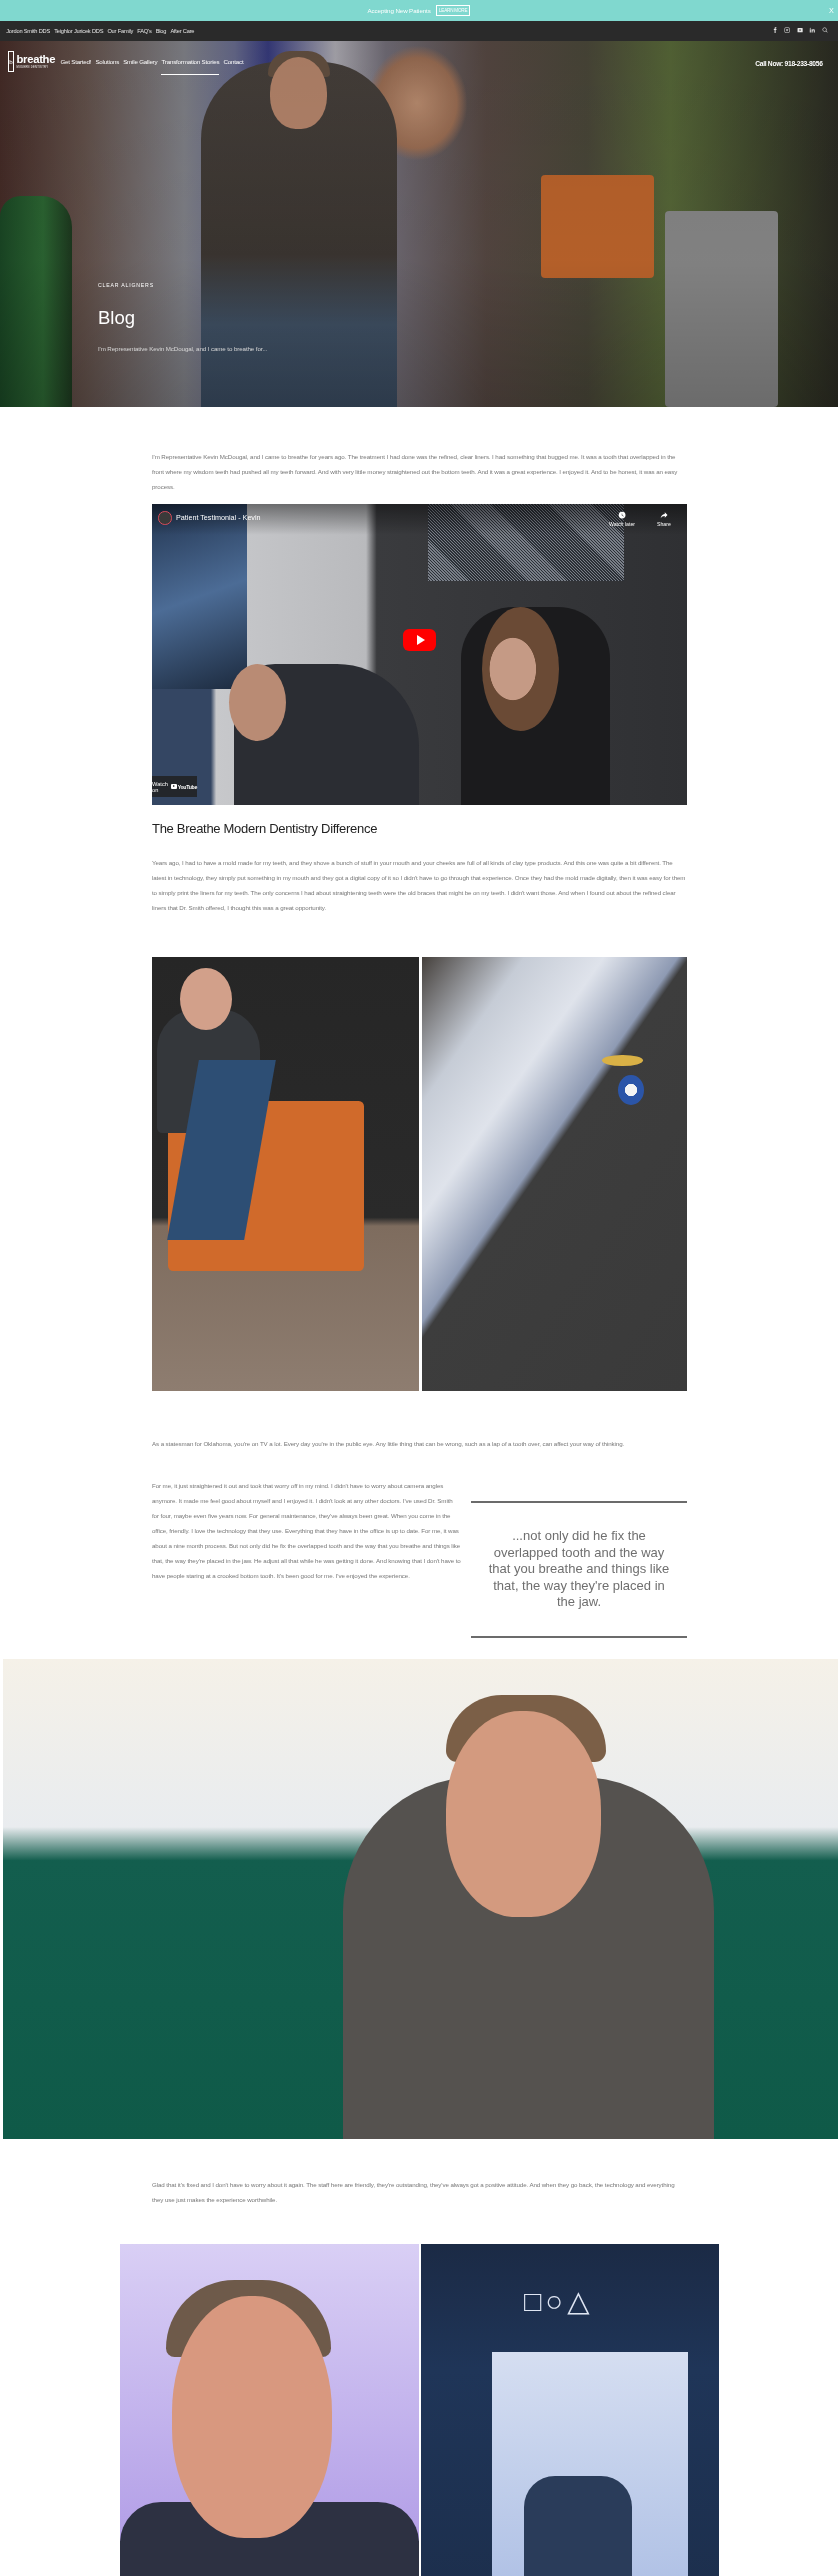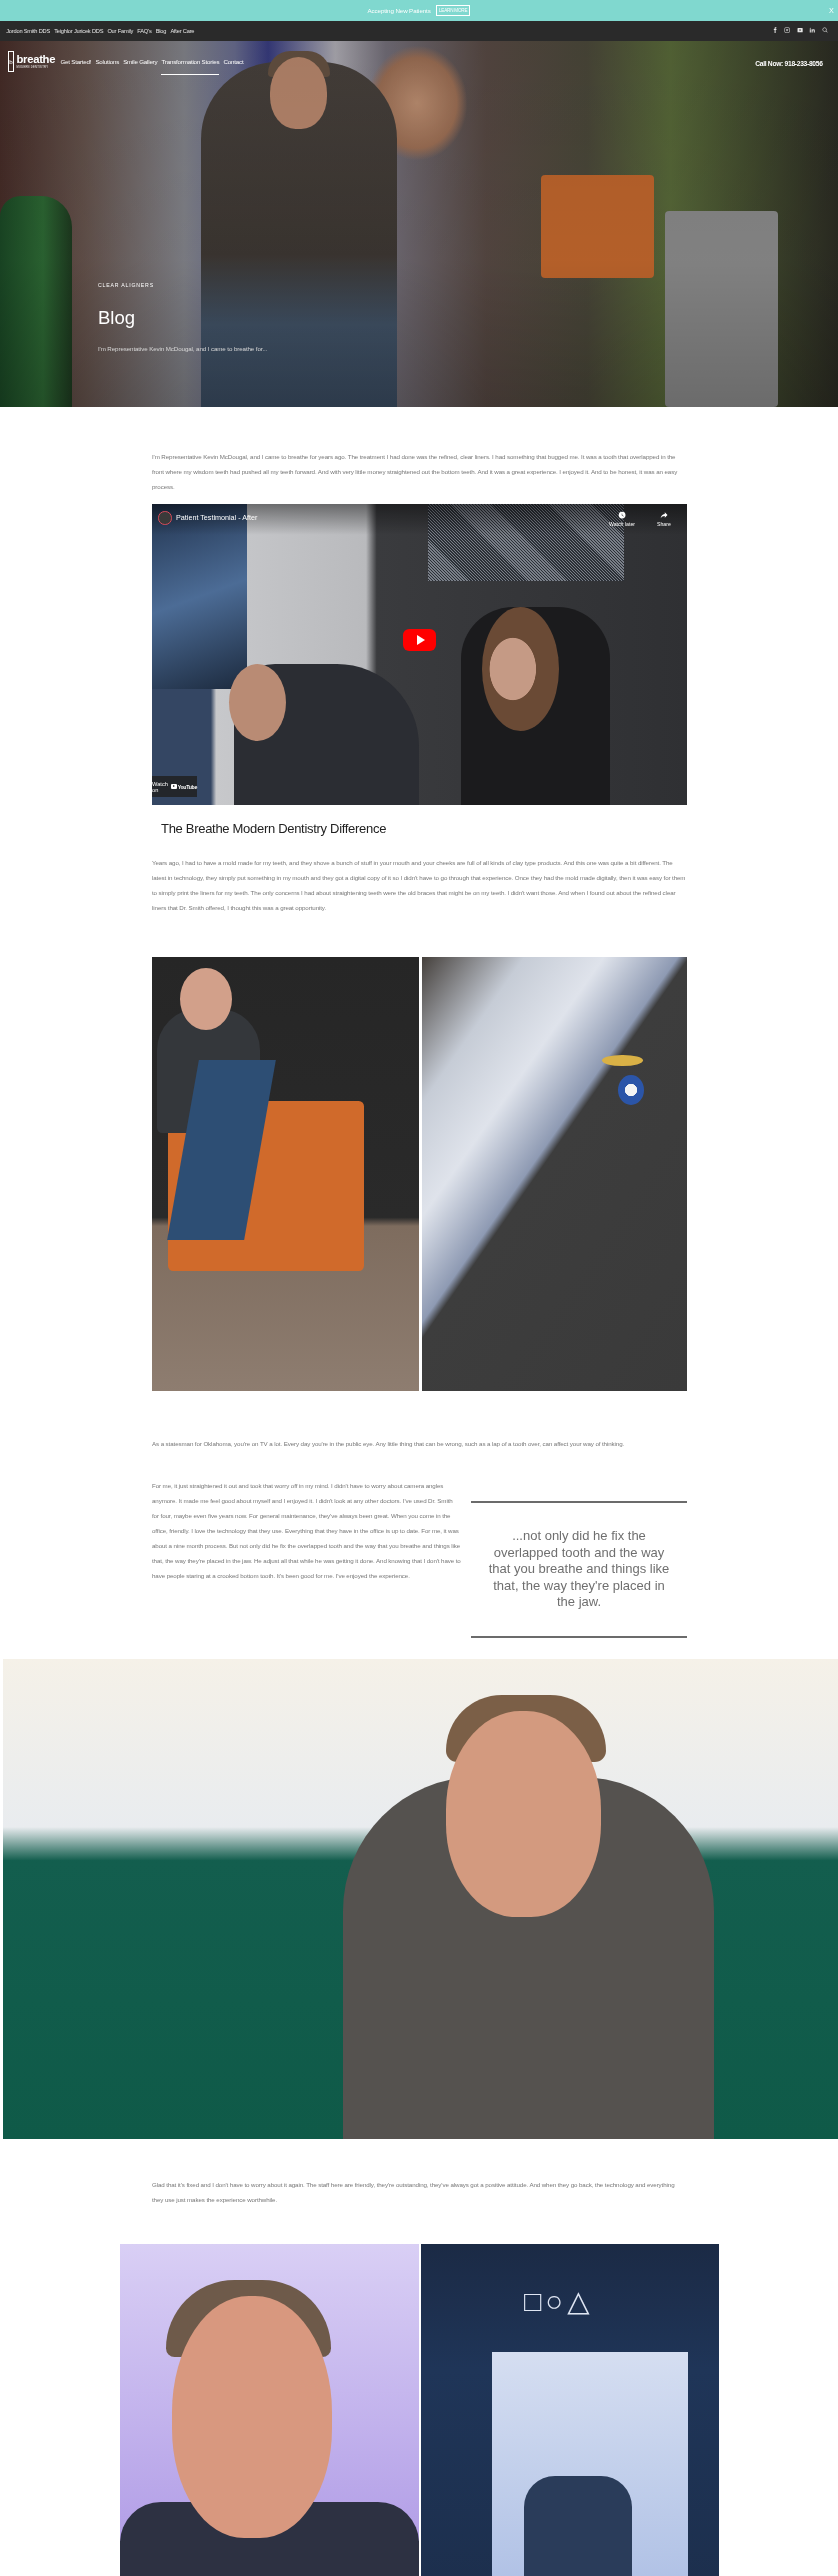--- a/index.html
+++ b/index.html
@@ -177,21 +177,21 @@
 
 <div class="abs video">
   <div class="vid-art"></div>
   <div class="vid-tv"></div>
   <div class="vid-man"></div>
   <div class="vid-head"></div>
   <div class="vid-woman"></div>
   <div class="vid-whead"></div>
   <div class="vid-top"></div>
   <div class="vid-avatar"></div>
-  <div class="vid-title">Patient Testimonial - After</div>
+  <div class="vid-title">Patient Testimonial - Kevin</div>
   <div class="vid-action" style="left:457px;">
     <svg viewBox="0 0 24 24">
         <path d="M12 2a10 10 0 110 20 10 10 0 010-20zm-1 5v6l5 3 .8-1.3-4.3-2.6V7z"></path>
       </svg>
     <span>Watch later</span>
   </div>
   <div class="vid-action" style="left:505px;">
     <svg viewBox="0 0 24 24">
         <path d="M14 4l8 8-8 8v-5c-6 0-9 2-12 6 1-6 4-11 12-12z"></path>
       </svg>
@@ -200,21 +200,21 @@
   <div class="vid-play"></div>
   <div class="vid-watch">
     <span>Watch on</span>
     <span class="yt-logo">
         <i></i>
         <span>YouTube</span>
       </span>
   </div>
 </div>
 
-<h2 class="abs col h2" style="top:821px;margin-left:9px;">The Breathe Modern Dentistry Difference</h2>
+<h2 class="abs col h2" style="top:821px;">The Breathe Modern Dentistry Difference</h2>
 <p class="abs col para" style="top:855px;">Years ago, I had to have a mold made for my teeth, and they shove a bunch of stuff in your mouth and your cheeks are full of all kinds of clay type products. And this one was quite a bit different. The latest in technology, they simply put something in my mouth and they got a digital copy of it so I didn't have to go through that experience. Once they had the mold made digitally, then it was easy for them to simply print the liners for my teeth. The only concerns I had about straightening teeth were the old braces that might be on my teeth. I didn't want those. And when I found out about the refined clear liners that Dr. Smith offered, I thought this was a great opportunity.</p>
 
 <div class="img img-chair">
   <div class="chair"></div>
     <div class="body"></div>
     <div class="face"></div>
     <div class="jeans"></div>
 </div>
 <div class="img img-pin">
   <div class="pin-gold"></div>

